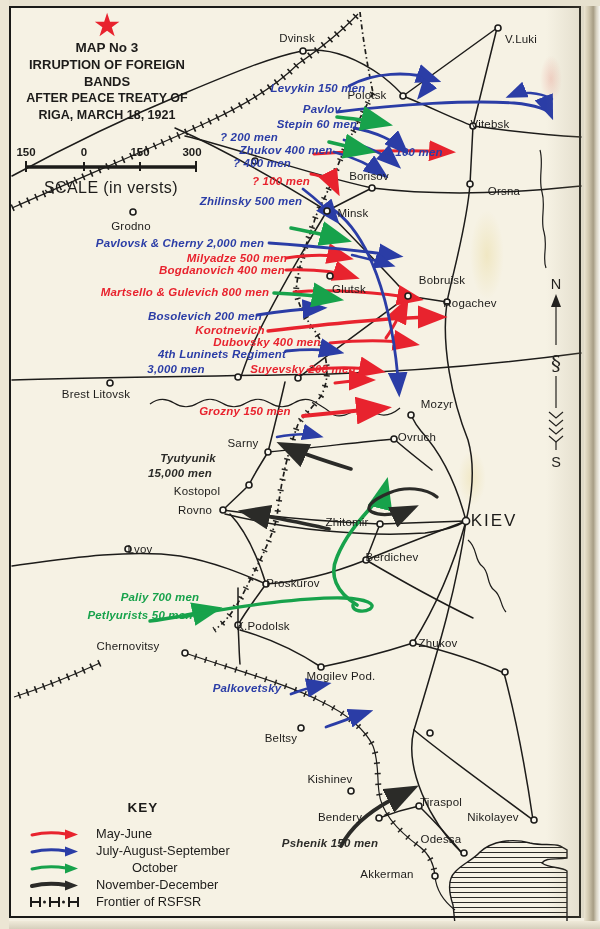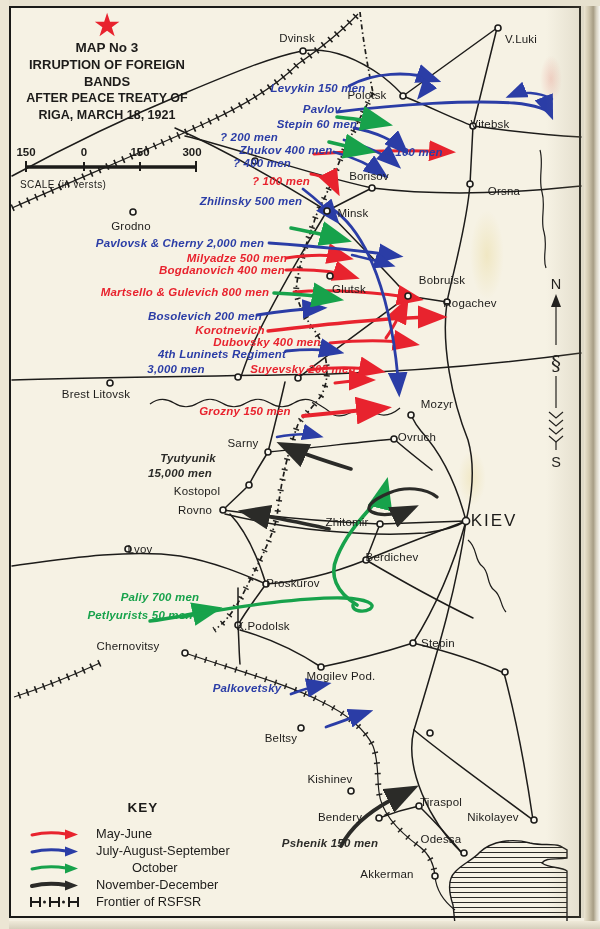--- a/index.html
+++ b/index.html
@@ -43,21 +43,21 @@
 
   #title-box{position:absolute;left:16px;top:10px;width:182px;z-index:3;text-align:center;}
   #star{font-size:32px;line-height:30px;color:var(--c-may_june,#e8232e);display:block;}
   .t-line{font-weight:bold;font-size:13px;line-height:17px;}
   .t-mapno{font-size:13.5px;font-weight:bold;margin-bottom:1px;}
   .t-small{font-size:12.5px;}
 
   #scale-box{position:absolute;left:20px;top:146px;width:182px;z-index:3;}
   #scale-ticks{position:relative;height:13px;}
   .s-num{position:absolute;transform:translateX(-50%);font-size:11.5px;font-weight:bold;}
-  #scale-caption{text-align:left;font-size:10px;margin-top:1px;letter-spacing:.4px;}
+  #scale-caption{text-align:center;font-size:16px;margin-top:1px;letter-spacing:.4px;}
 
   .compass-letter{position:absolute;transform:translate(-50%,-50%);font-size:14.5px;z-index:3;}
 
   #key-box{position:absolute;left:30px;top:798px;width:260px;z-index:3;}
   #key-title{position:absolute;left:113px;top:2px;transform:translateX(-50%);font-weight:bold;font-size:13.5px;letter-spacing:1px;}
   .key-row{position:absolute;left:0;display:flex;align-items:center;height:17px;}
   .key-label{margin-left:14px;font-size:12.8px;white-space:nowrap;}
 
   .edge{position:absolute;z-index:5;pointer-events:none;}
   #edge-right{left:584px;top:0;width:16px;height:929px;
@@ -315,21 +315,21 @@
         <div class="city" style="left: 417px; top: 437px;">Ovruch</div>
         <div class="city" style="left: 243px; top: 443px;">Sarny</div>
         <div class="city" style="left: 197px; top: 491px;">Kostopol</div>
         <div class="city" style="left: 195px; top: 510px;">Rovno</div>
         <div class="city" style="left: 347px; top: 522px;">Zhitomir</div>
         <div class="city lg" style="left: 494px; top: 521px;">KIEV</div>
         <div class="city" style="left: 119px; top: 549px; padding-left: 42px;">Lvov</div>
         <div class="city" style="left: 392px; top: 557px;">Berdichev</div>
         <div class="city" style="left: 293px; top: 583px;">Proskurov</div>
         <div class="city" style="left: 263px; top: 626px;">K.Podolsk</div>
-        <div class="city" style="left: 438px; top: 643px;">Stepin</div>
+        <div class="city" style="left: 438px; top: 643px;">Zhukov</div>
         <div class="city" style="left: 128px; top: 646px;">Chernovitsy</div>
         <div class="city" style="left: 341px; top: 676px;">Mogilev Pod.</div>
         <div class="city" style="left: 281px; top: 738px;">Beltsy</div>
         <div class="city" style="left: 330px; top: 779px;">Kishinev</div>
         <div class="city" style="left: 441px; top: 802px;">Tiraspol</div>
         <div class="city" style="left: 340px; top: 817px;">Bendery</div>
         <div class="city" style="left: 493px; top: 817px;">Nikolayev</div>
         <div class="city" style="left: 441px; top: 839px;">Odessa</div>
         <div class="city" style="left: 387px; top: 874px;">Akkerman</div>
       </div>

